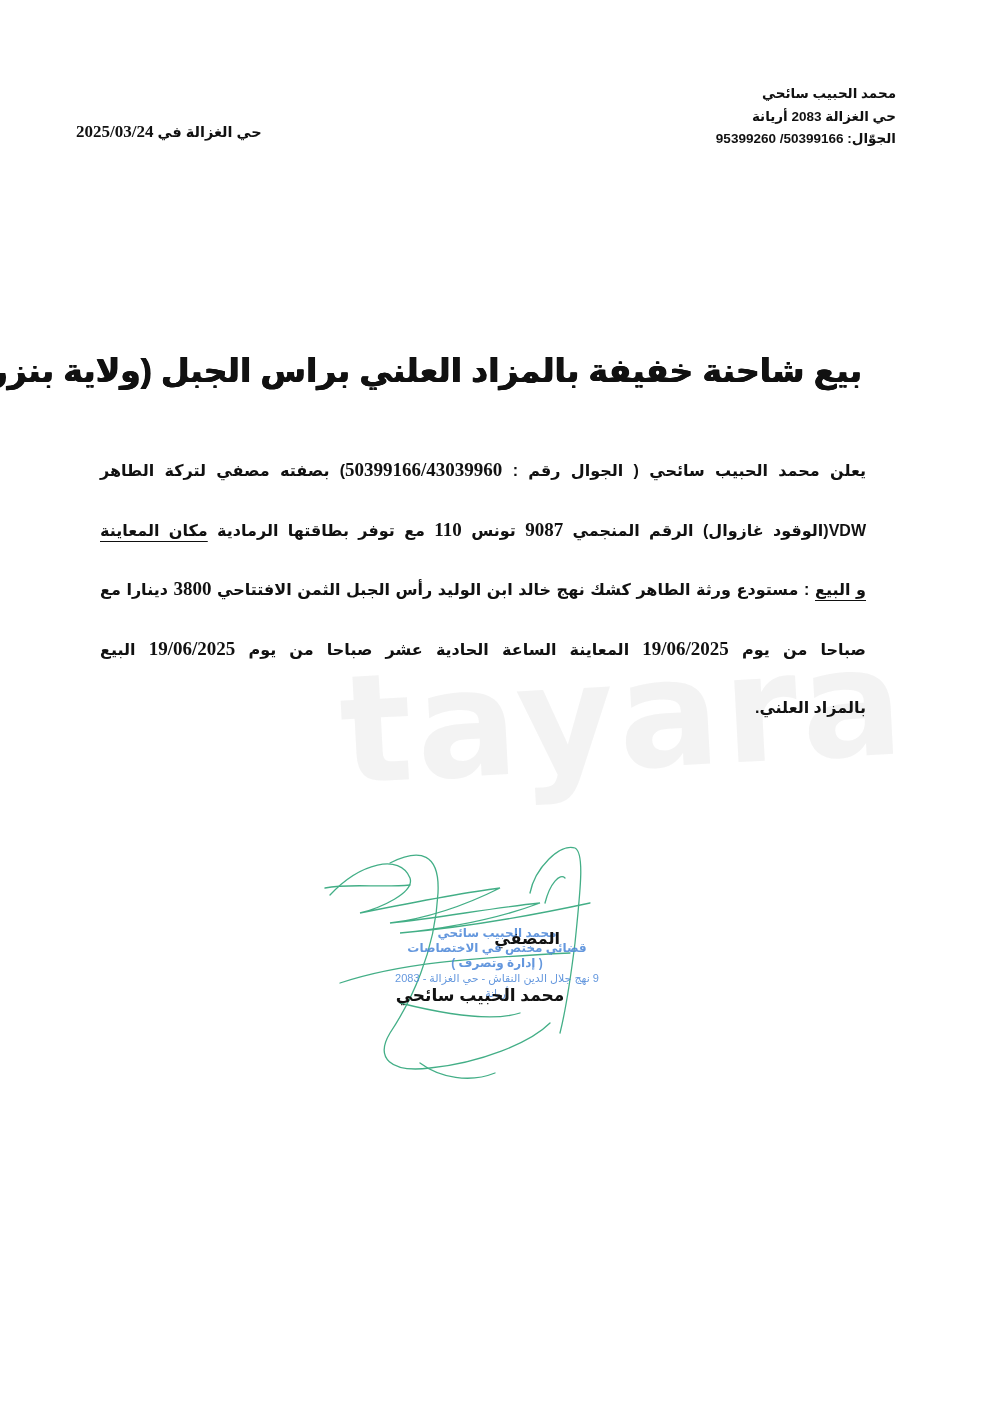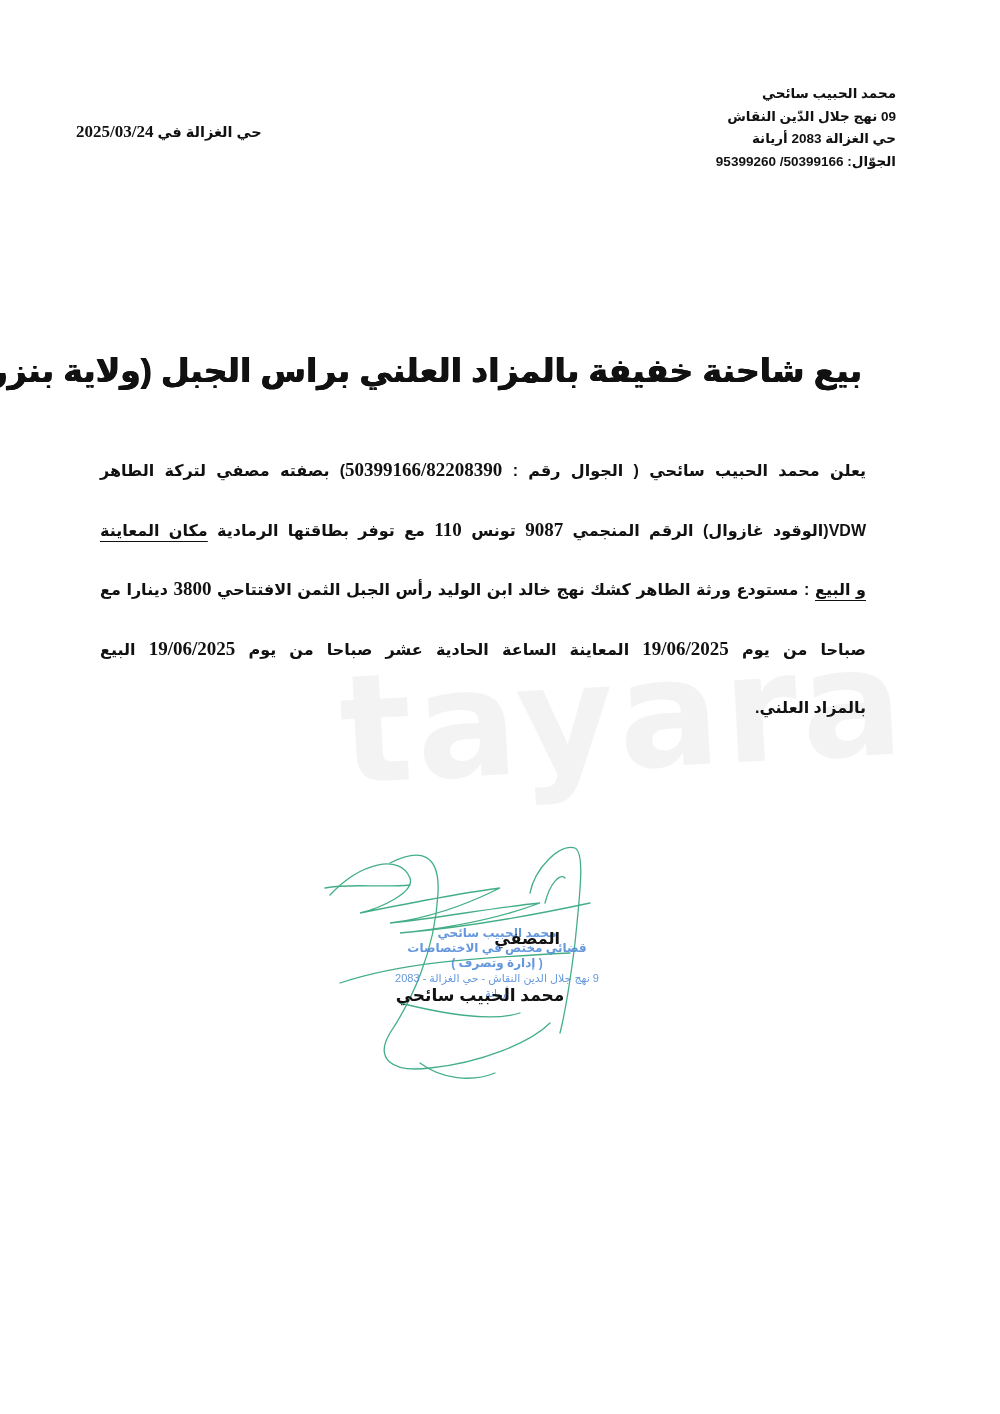--- a/index.html
+++ b/index.html
@@ -67,39 +67,38 @@
     direction: rtl; font-size: 17px; font-weight: bold; color: #111;
   }
 </style>
 </head>
 <body>
 
 <div class="page">
 
   <div class="sender">
     <div>محمد الحبيب سائحي</div>
-    <div>09 نهج جلال الدّين النقاش</div>
     <div>حي الغزالة 2083 أريانة</div>
     <div class="phones">
       <span>الجوّال:</span>
       <span dir="ltr">95399260 /50399166</span>
     </div>
   </div>
 
   <div class="dateline">
     <span>حي الغزالة في</span>
     <span class="num" dir="ltr">2025/03/24</span>
   </div>
 
   <div class="title">بيع شاحنة خفيفة بالمزاد العلني براس الجبل (ولاية بنزرت)</div>
 
   <div class="watermark">tayara</div>
 
   <div class="body-text">
-    <div class="line"><span>يعلن محمد الحبيب سائحي ( الجوال رقم : </span><span class="num">50399166/82208390</span><span>) بصفته مصفي لتركة الطاهر</span></div>
+    <div class="line"><span>يعلن محمد الحبيب سائحي ( الجوال رقم : </span><span class="num">50399166/43039960</span><span>) بصفته مصفي لتركة الطاهر</span></div>
     <div class="line"><span>VDW</span><span>(الوقود غازوال) الرقم المنجمي </span><span class="num">9087</span><span> تونس </span><span class="num">110</span><span> مع توفر بطاقتها الرمادية </span><span class="u">مكان المعاينة</span></div>
     <div class="line"><span class="u">و البيع</span><span> : مستودع ورثة الطاهر كشك نهج خالد ابن الوليد رأس الجبل الثمن الافتتاحي </span><span class="num">3800</span><span> دينارا مع</span></div>
     <div class="line"><span>صباحا من يوم </span><span class="num">19/06/2025</span><span> المعاينة الساعة الحادية عشر صباحا من يوم </span><span class="num">19/06/2025</span><span> البيع</span></div>
     <div class="line last">بالمزاد العلني.</div>
   </div>
 
   <div class="signature-area">
     <svg width="300" height="260" viewBox="0 0 300 260">
       <g fill="none" stroke="#2fa67a" stroke-width="1.3" stroke-linecap="round" opacity="0.9">
         <path d="M10 62 C 40 30, 80 20, 90 45 C 95 60, 60 75, 40 80 C 90 70, 140 60, 180 55 C 150 70, 110 85, 70 90 C 120 85, 170 75, 220 70 C 180 85, 130 95, 80 100 C 140 95, 200 85, 270 70"></path>

